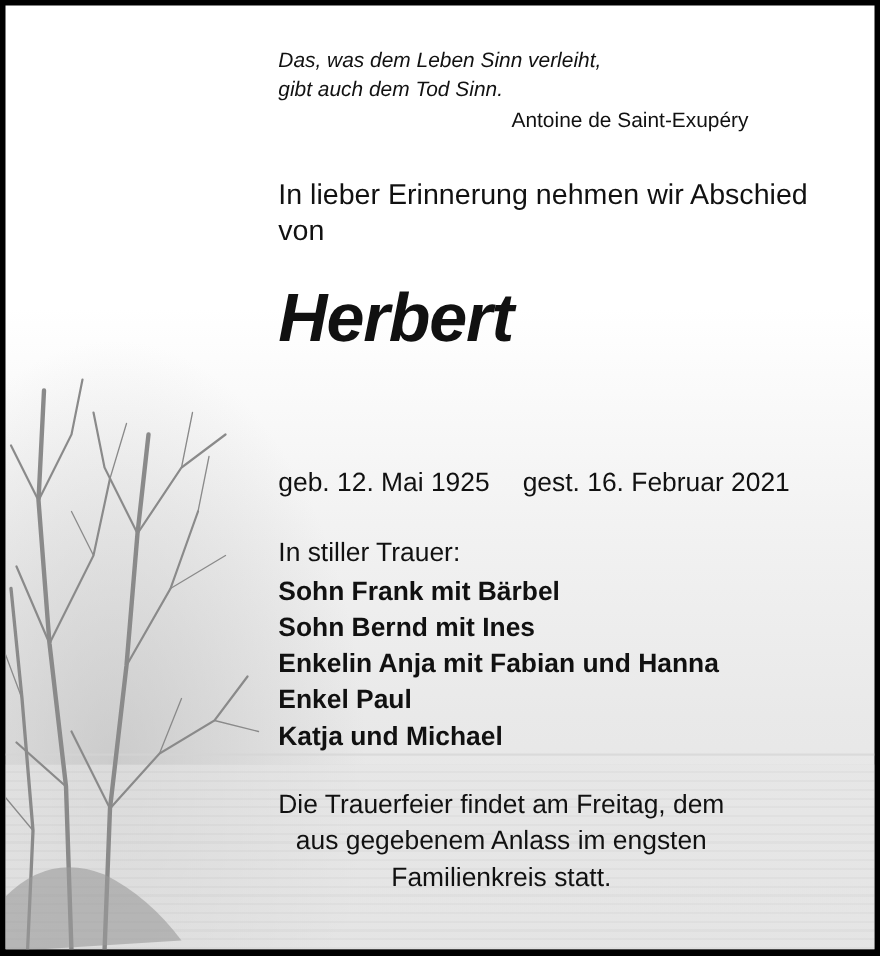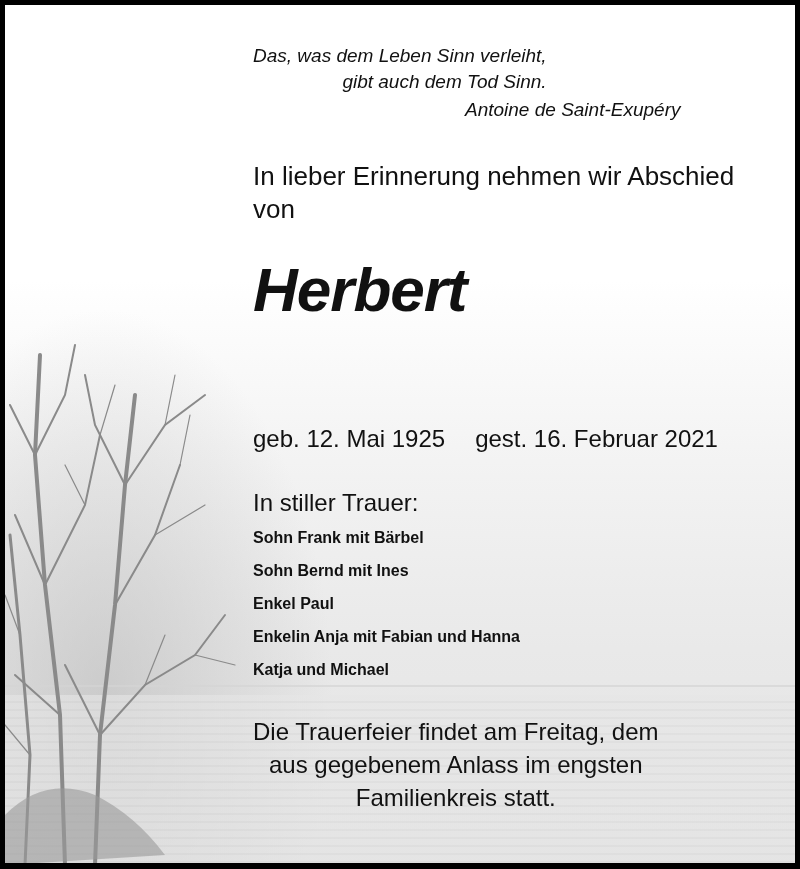--- a/index.html
+++ b/index.html
@@ -9,28 +9,28 @@
     background: linear-gradient(180deg, #ffffff 0%, #ffffff 32%, #f2f2f2 55%, #e9e9e9 75%, #e2e2e2 100%);
     overflow:hidden;
   }
   .horizon { position:absolute; left:0; right:0; top:680px; height:2px; background:#d4d4d4; opacity:.7; }
   .sea { position:absolute; left:0; right:0; top:690px; bottom:0;
     background: repeating-linear-gradient(180deg, #e6e6e6 0, #e6e6e6 6px, #dcdcdc 6px, #dcdcdc 8px); opacity:.6; }
   .fog { position:absolute; left:0; top:300px; width:330px; height:560px;
     background: radial-gradient(ellipse at 30% 70%, rgba(180,180,180,.55), rgba(255,255,255,0) 70%); }
   .tree { position:absolute; left:0; top:330px; width:240px; height:530px; }
   .content { position:absolute; left:245px; top:0; width:540px; font-family:"Liberation Sans", sans-serif; color:#111; }
-  .quote { position:absolute; top:38px; left:3px; font-style:italic; font-size:19px; line-height:26px;text-align:right; }
-  .quote-author { position:absolute; top:94px; left:215px; font-style:italic; font-size:19px; }
+  .quote { position:absolute; top:38px; left:3px; font-style:italic; font-size:19px; line-height:26px; }
+  .quote-author { position:absolute; top:94px; left:215px; font-size:19px; }
   .intro { position:absolute; top:155px; left:3px; font-size:26px; line-height:33px; width:520px; }
   .name { position:absolute; top:245px; left:3px; font-weight:bold; font-style:italic; font-size:62px; line-height:80px; letter-spacing:-1px; }
   .dates { position:absolute; top:420px; left:3px; font-size:24px; }
   .dates span + span { margin-left:30px; }
   .mourn-label { position:absolute; top:484px; left:3px; font-size:24px;text-align:right; }
-  .mourners { position:absolute; top:516px; left:3px; font-size:16px; font-weight:bold; line-height:33px; }
+  .mourners { position:absolute; top:516px; left:3px; font-size:24px; font-weight:bold; line-height:33px; }
   .mourners div { white-space:nowrap; }
   .service { position:absolute; top:710px; left:3px; font-size:24px; line-height:33px; }
   .service div { white-space:nowrap;text-align:center; }
 </style>
 </head>
 <body>
 
 <div class="card">
   <div class="fog"></div>
   <div class="horizon"></div>
@@ -62,22 +62,22 @@
     </div>
 
     <div class="dates">
       <span>geb. 12. Mai 1925</span><span>gest. 16. Februar 2021</span>
     </div>
 
     <div class="mourn-label">In stiller Trauer:</div>
     <div class="mourners">
       <div>Sohn Frank mit Bärbel</div>
       <div>Sohn Bernd mit Ines</div>
+      <div>Enkelin Anja mit Fabian und Hanna</div>
       <div>Enkel Paul</div>
-      <div>Enkelin Anja mit Fabian und Hanna</div>
       <div>Katja und Michael</div>
     </div>
 
     <div class="service">
       <div>Die Trauerfeier findet am Freitag, dem</div>
       <div>aus gegebenem Anlass im engsten</div>
       <div>Familienkreis statt.</div>
     </div>
   </div>
 </div>

